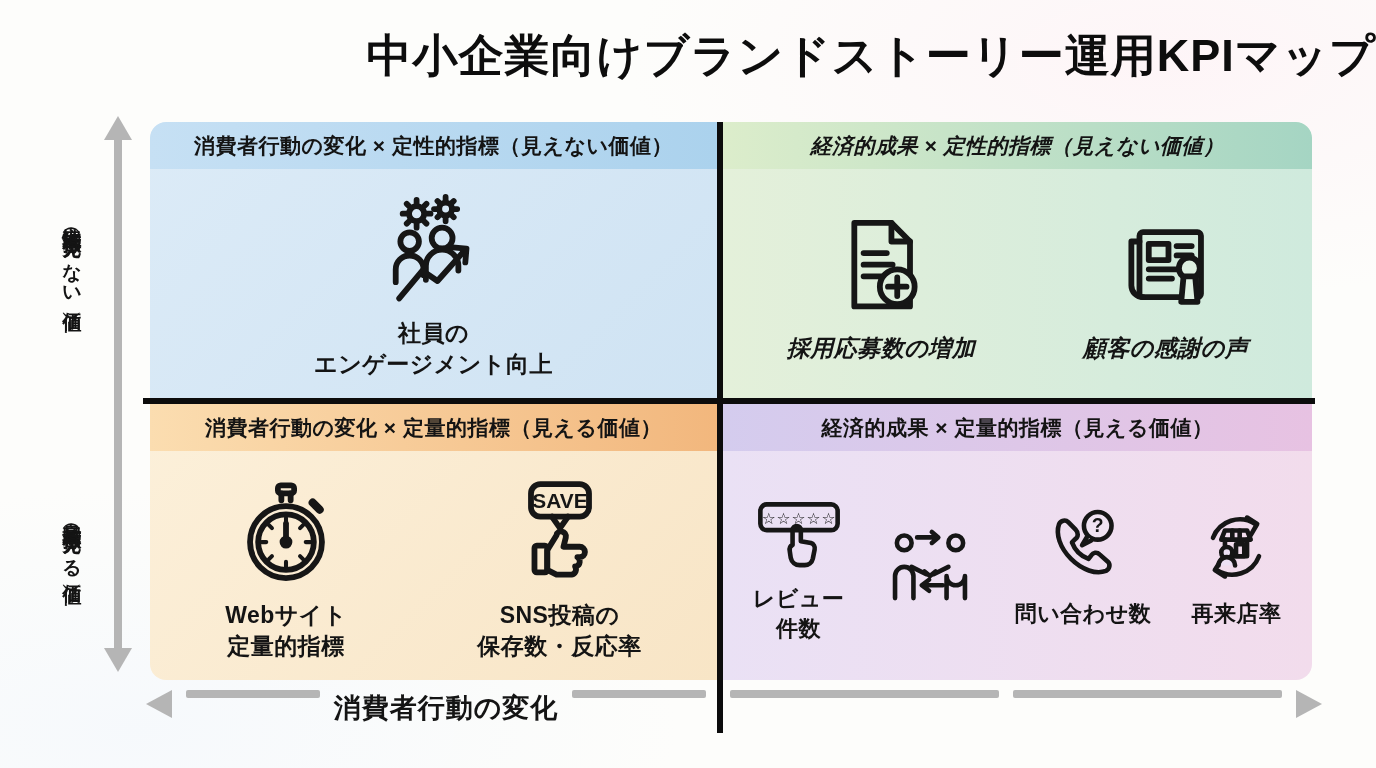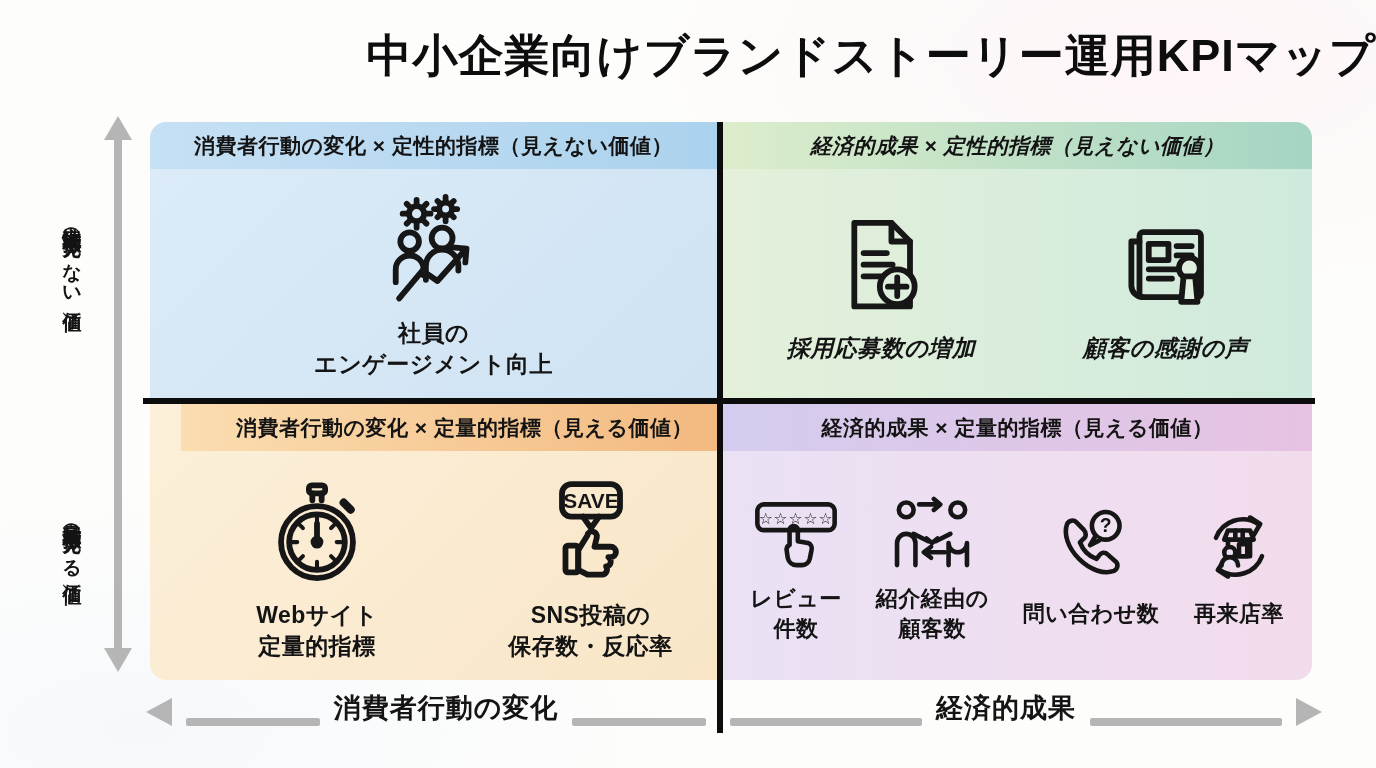--- a/index.html
+++ b/index.html
@@ -13,21 +13,21 @@
     color:#141414;
   }
   .title{
     position:absolute;left:0;top:26px;width:1376px;margin:0;
     text-align:right;font-size:45px;font-weight:900;letter-spacing:1px;color:#0d0d0d;
   }
   
   .quad{position:absolute;overflow:hidden;display:flex;flex-direction:column;}
   .q-tl{left:150px;top:122px;width:567px;height:276px;border-top-left-radius:16px;}
   .q-tr{left:723px;top:122px;width:589px;height:276px;border-top-right-radius:16px;}
-  .q-bl{left:150px;top:404px;width:567px;height:276px;border-bottom-left-radius:16px;padding-left:31px;}
+  .q-bl{left:150px;top:404px;width:567px;height:276px;border-bottom-left-radius:16px;}
   .q-br{left:723px;top:404px;width:589px;height:276px;border-bottom-right-radius:16px;}
   .quad-header{
     height:47px;flex:0 0 47px;display:flex;align-items:center;justify-content:center;
     font-size:21px;font-weight:bold;letter-spacing:.5px;
   }
   .q-tl .quad-header{background:linear-gradient(90deg,#c6e0f4,#abd2ed);border-top-left-radius:16px;}
   .q-tr .quad-header{background:linear-gradient(90deg,#dcedcb,#a5d5c3);border-top-right-radius:16px;}
   .q-bl .quad-header{background:linear-gradient(90deg,#fbddb0,#f2b77d);}
   .q-br .quad-header{background:linear-gradient(90deg,#d4ccee,#e7c2e2);}
   .q-tl{background:linear-gradient(135deg,#dcebf7,#cfe3f3);}
@@ -58,21 +58,21 @@
     border-left:14px solid transparent;border-right:14px solid transparent;border-bottom:24px solid #b5b5b5;}
   .y-head-down{position:absolute;left:0;bottom:0;width:0;height:0;
     border-left:14px solid transparent;border-right:14px solid transparent;border-top:24px solid #b5b5b5;}
   .y-label{
     position:absolute;left:46px;width:52px;display:flex;align-items:center;justify-content:center;
     writing-mode:vertical-rl;font-size:19px;font-weight:bold;letter-spacing:2px;
   }
   .y-label.top{top:122px;height:272px;}
   .y-label.bottom{top:406px;height:272px;}
   
-  .x-axis{position:absolute;top:690px;height:36px;display:flex;align-items:flex-end;gap:14px;}
+  .x-axis{position:absolute;top:690px;height:36px;display:flex;align-items:flex-start;gap:14px;}
   .x-axis.left{left:146px;width:560px;}
   .x-axis.right{left:730px;width:592px;}
   .x-line{flex:1;height:8px;background:#b5b5b5;border-radius:2px;}
   .x-head-left{width:0;height:0;border-top:14px solid transparent;border-bottom:14px solid transparent;border-right:26px solid #b5b5b5;}
   .x-head-right{width:0;height:0;border-top:14px solid transparent;border-bottom:14px solid transparent;border-left:26px solid #b5b5b5;}
   .x-label{font-size:27px;font-weight:bold;letter-spacing:1px;white-space:nowrap;}
 </style>
 </head>
 <body>
 
@@ -196,22 +196,20 @@
           <circle cx="22" cy="26" r="8"></circle>
           <circle cx="78" cy="26" r="8"></circle>
           <path d="M12 86 V62 A10 10 0 0 1 32 62 V86"></path>
           <path d="M88 86 V62 A10 10 0 0 1 68 62 V86"></path>
           <path d="M30 52 L46 60 M70 52 L54 60"></path>
           <path d="M44 57 L50 62 L56 57"></path>
           <path d="M36 20 H56 M52 14 L59 20 L52 26"></path>
           <path d="M64 72 H44 M49 66 L41 72 L49 78"></path>
         </svg>
       </div>
-      <div class="kpi-label">紹介経由の
-顧客数</div>
     </div>
     <div class="kpi-item">
       <div class="icon-box">
         <svg class="ic" viewBox="0 0 100 100">
           <path d="M24 25 C20 36 25 51 37 63 C49 75 64 80 75 76 C79 74 80 69 77 66 L68 58 C65 55 61 56 59 59 L56 63 C48 60 41 53 38 45 L42 41 C45 39 45 34 42 31 L34 23 C31 20 26 21 24 25 Z"></path>
           <circle cx="66" cy="27" r="15" fill="#f0e3f2"></circle>
           <path d="M55 38 L49 48 L59 43" fill="#f0e3f2"></path>
           <text x="66" y="34" text-anchor="middle" font-size="21" font-weight="bold">?</text>
         </svg>
       </div>
@@ -241,16 +239,15 @@
 <div class="divider-v"></div>
 
 <div class="x-axis left">
   <div class="x-head-left"></div>
   <div class="x-line"></div>
   <div class="x-label">消費者行動の変化</div>
   <div class="x-line"></div>
 </div>
 <div class="x-axis right">
   <div class="x-line"></div>
-  <div class="x-label">経済的成果</div>
   <div class="x-line"></div>
   <div class="x-head-right"></div>
 </div>
 
 </body></html>

